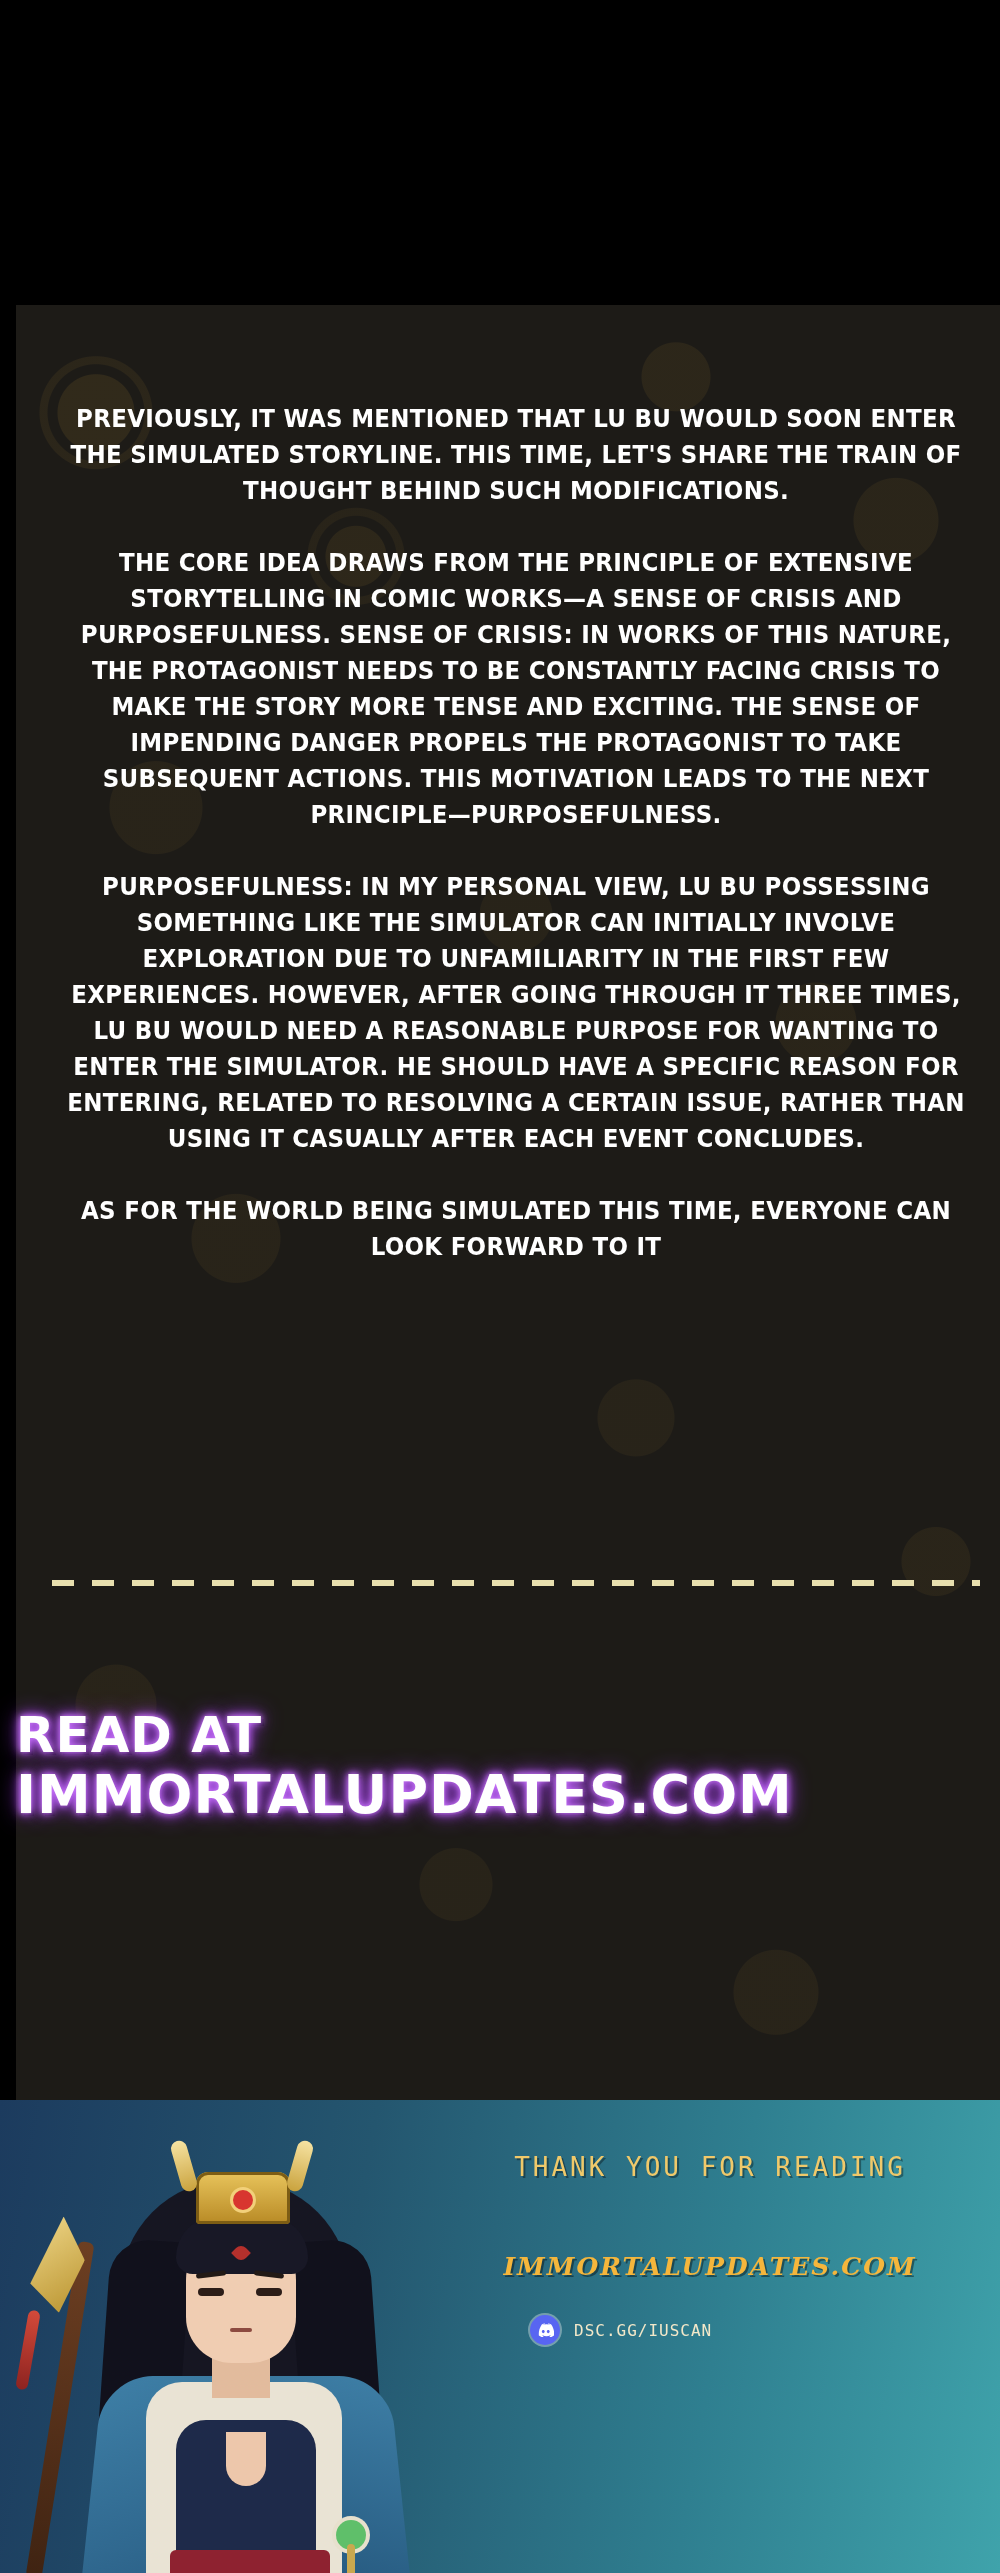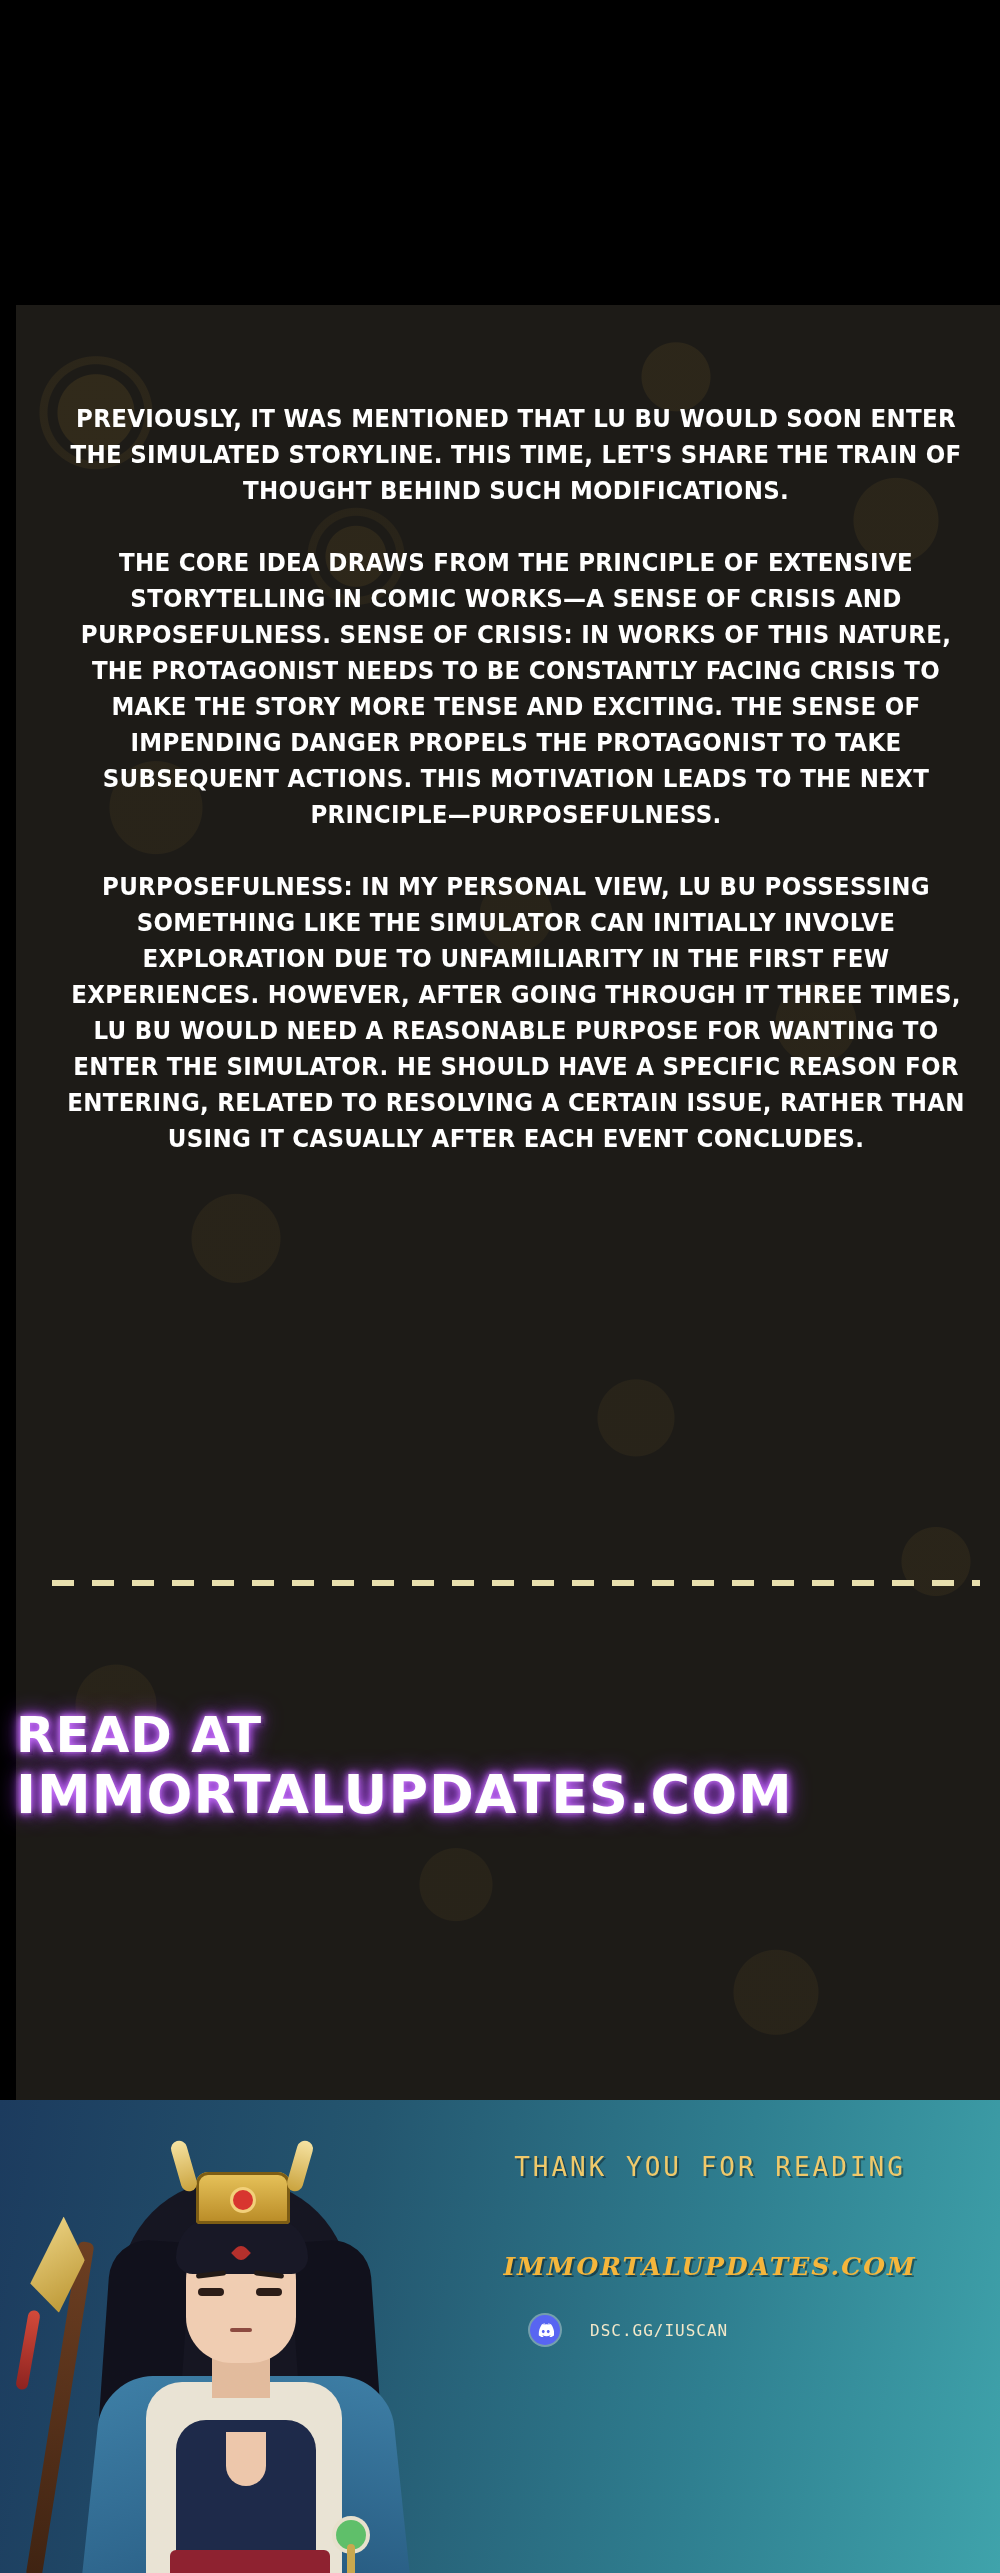--- a/index.html
+++ b/index.html
@@ -356,21 +356,21 @@
     font-weight: bold;
     font-size: 25px;
     letter-spacing: 2px;
     text-transform: uppercase;
     text-shadow: 2px 2px 0 rgba(0,0,0,0.4);
   }
   .link-row {
     display: flex;
     align-items: center;
     justify-content: flex-start;
-    gap: 30px;
+    gap: 14px;
     margin: 0 auto;
     width: 360px;
   }
   .link-row.first { margin-top: 34px; }
   .link-row.second { margin-top: 18px; }
   .badge {
     width: 30px;
     height: 30px;
     border-radius: 50%;
     display: flex;
@@ -397,20 +397,21 @@
 <div class="page">
 
   <div class="top-band"></div>
 
   <div class="note-panel">
 
     <div class="note-text">
       <p>Previously, it was mentioned that Lu Bu would soon enter the simulated storyline. This time, let's share the train of thought behind such modifications.</p>
       <p>The core idea draws from the principle of extensive storytelling in comic works—a sense of crisis and purposefulness. Sense of crisis: in works of this nature, the protagonist needs to be constantly facing crisis to make the story more tense and exciting. The sense of impending danger propels the protagonist to take subsequent actions. This motivation leads to the next principle—purposefulness.</p>
       <p>Purposefulness: in my personal view, Lu Bu possessing something like the simulator can initially involve exploration due to unfamiliarity in the first few experiences. However, after going through it three times, Lu Bu would need a reasonable purpose for wanting to enter the simulator. He should have a specific reason for entering, related to resolving a certain issue, rather than using it casually after each event concludes.</p>
+      <p>As for the world being simulated this time, everyone can look forward to it</p>
     </div>
 
     <div class="dashed-sep"></div>
 
     <div class="promo">
       <div class="line-1">Read at</div>
       <div class="line-2">immortalupdates.com</div>
     </div>
 
   </div>

